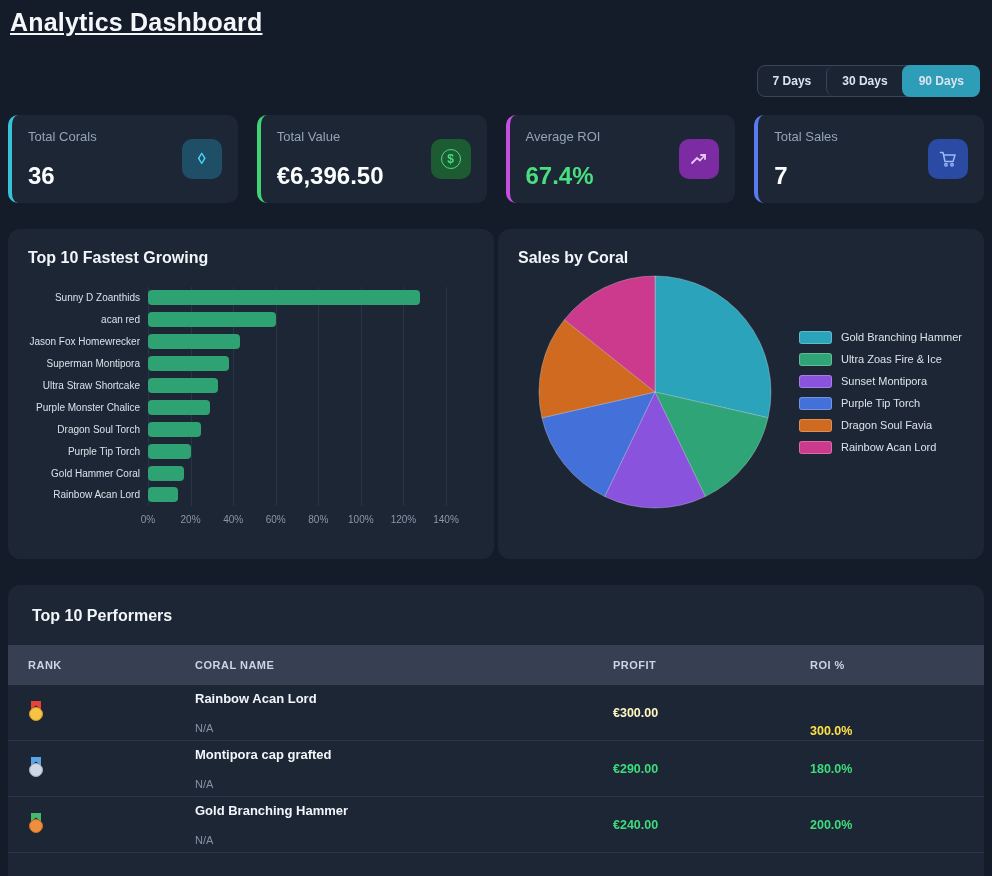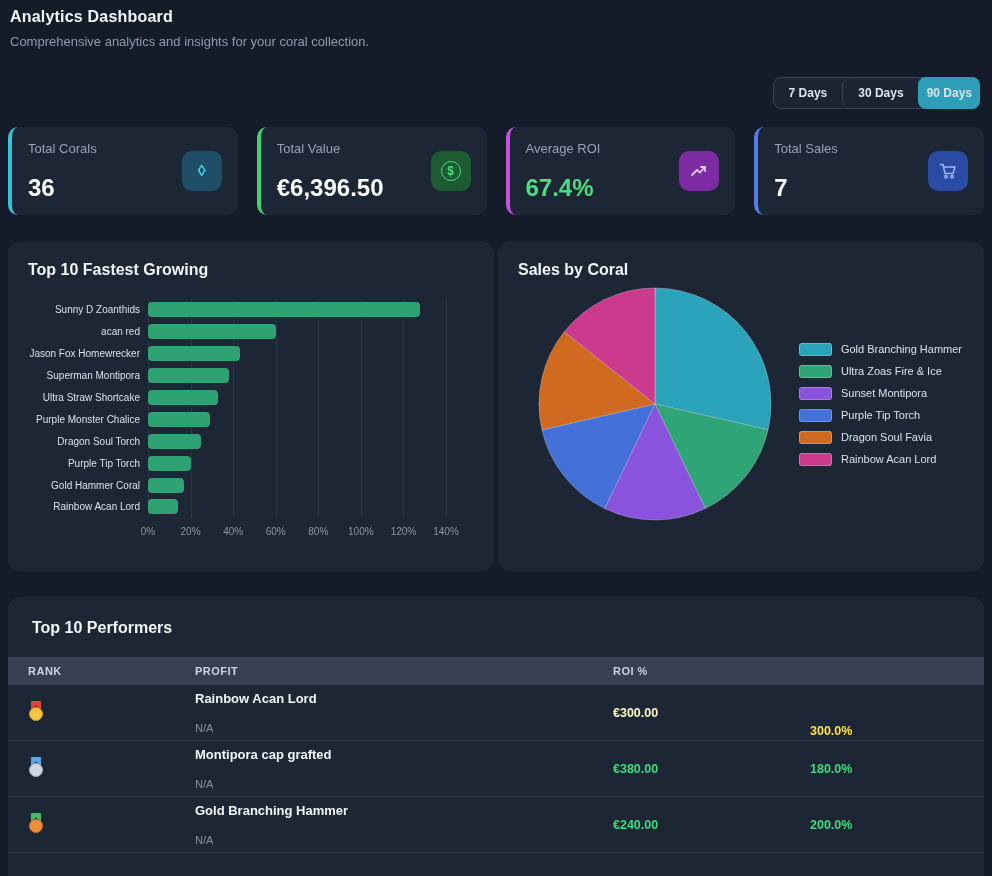--- a/index.html
+++ b/index.html
@@ -6,33 +6,33 @@
   html,body { width:992px; height:876px; overflow:hidden; }
   body {
     background:#141c2a;
     font-family:"Liberation Sans", sans-serif;
     color:#f1f5f9;
   }
   .page { padding:0 8px; }
 
   
   .header { padding:8px 2px 0 2px; }
-  .page-title { font-size:16px; font-weight:bold; color:#f4f7fa; letter-spacing:.2px; }
+  .page-title { font-size:25px; font-weight:bold; color:#f4f7fa; letter-spacing:.2px;text-decoration:underline; }
   .page-subtitle { font-size:13px; color:#8d9cb1; margin-top:8px; }
 
   
   .controls-row { display:flex; justify-content:flex-end; margin:28px 4px 0 0; }
   .segmented { display:flex; background:#1b2433; border:1px solid #3a4557; border-radius:8px; }
   .seg-btn {
     font-family:"Liberation Sans", sans-serif;
     background:transparent; border:none; color:#dbe4ee;
     font-size:12px; font-weight:bold; padding:8px 15px; cursor:pointer; border-radius:8px;
   }
   .seg-btn + .seg-btn { border-left:1px solid #3a4557; }
-  .seg-btn.active { border-left-color:transparent; margin:-1px; padding:9px 8px; }
+  .seg-btn.active { border-left-color:transparent; margin:-1px; padding:9px 16px; }
 
   
   .stats-row { display:grid; grid-template-columns:repeat(4,1fr); gap:19px; margin-top:18px; }
   .stat-card {
     background:#1d2634; border-radius:10px; height:88px;
     border-left:4px solid #3bc0da; padding:14px 16px;
     display:flex; align-items:center; justify-content:space-between;
   }
   .stat-label { font-size:13px; color:#94a3b8; }
   .stat-value { font-size:24px; font-weight:bold; color:#fbfdff; margin-top:18px; }
@@ -66,41 +66,40 @@
   .pie-svg { margin-left:20px; flex:none; }
   .legend { margin-left:auto; margin-right:2px; display:flex; flex-direction:column; gap:9px; }
   .legend-item { display:flex; align-items:center; gap:9px; }
   .legend-swatch { width:33px; height:13px; border-radius:3px; border:1px solid rgba(255,255,255,.25); flex:none; }
   .legend-label { font-size:11px; color:#dbe2ea; white-space:nowrap; }
 
   
   .table-panel { background:#1d2634; border-radius:12px 12px 0 0; margin-top:26px; height:400px; overflow:hidden; }
   .table-title { font-size:16px; font-weight:bold; padding:22px 24px 20px 24px; color:#f2f6fa; }
   .t-grid { display:grid; grid-template-columns:167px 418px 197px 1fr; padding-left:20px; align-items:center; }
-  .t-head { background:#364052; height:28px; }
+  .t-head { background:#364052; height:40px; }
   .t-head .th { font-size:11px; font-weight:bold; letter-spacing:.5px; color:#ccd5e1; }
   .t-row { height:56px; border-bottom:1px solid #2c3648; }
   .cell-name-main { font-size:13px; font-weight:bold; color:#f2f6fa; }
   .cell-name-sub { font-size:11px; color:#8494a7; margin-top:16px; }
   .cell-money { font-size:12.5px; font-weight:bold; color:#3ddc7d; }
 
   
   .medal { position:relative; display:inline-block; width:16px; height:20px; }
   .medal .ribbon { position:absolute; top:0; left:3px; width:10px; height:9px;
     clip-path:polygon(0 0,100% 0,100% 100%,50% 55%,0 100%); }
   .medal .disc { position:absolute; bottom:0; left:1px; width:14px; height:14px; border-radius:50%; }
 </style>
 </head>
 <body>
 
 <div class="page">
 
   <div class="header">
     <div class="page-title">Analytics Dashboard</div>
-    <div class="page-subtitle">Comprehensive analytics and insights for your coral collection.</div>
   </div>
 
   <div class="controls-row">
     <div class="segmented">
       <button class="seg-btn">7 Days</button>
       <button class="seg-btn">30 Days</button>
       <button class="seg-btn active" style="background: rgb(45, 157, 184);">90 Days</button>
     </div>
   </div>
 
@@ -268,40 +267,41 @@
           </div>
       </div>
     </div>
 
   </div>
 
   <div class="table-panel">
     <div class="table-title">Top 10 Performers</div>
     <div class="t-grid t-head">
       <div class="th">RANK</div>
+      <div class="th">CORAL NAME</div>
       <div class="th">PROFIT</div>
       <div class="th">ROI %</div>
     </div>
     <div id="table-body">
         <div class="t-grid t-row">
           <div><span class="medal"><span class="ribbon" style="background: rgb(232, 65, 60);"></span><span class="disc" style="background: rgb(246, 196, 69); border: 1px solid rgb(215, 154, 33);"></span></span></div>
           <div>
             <div class="cell-name-main">Rainbow Acan Lord</div>
             <div class="cell-name-sub">N/A</div>
           </div>
           <div class="cell-money" style="color: #fef9c3;">€300.00</div>
           <div class="cell-money" style="color: #fde047; margin-top: 36px;">300.0%</div>
         </div>
         <div class="t-grid t-row">
           <div><span class="medal"><span class="ribbon" style="background: rgb(90, 167, 232);"></span><span class="disc" style="background: rgb(207, 216, 227); border: 1px solid rgb(159, 176, 195);"></span></span></div>
           <div>
             <div class="cell-name-main">Montipora cap grafted</div>
             <div class="cell-name-sub">N/A</div>
           </div>
-          <div class="cell-money" style="color: rgb(61, 220, 125);">€380.00</div>
+          <div class="cell-money" style="color: rgb(61, 220, 125);">€290.00</div>
           <div class="cell-money" style="color: rgb(61, 220, 125);">180.0%</div>
         </div>
         <div class="t-grid t-row">
           <div><span class="medal"><span class="ribbon" style="background: rgb(70, 185, 104);"></span><span class="disc" style="background: rgb(239, 142, 60); border: 1px solid rgb(201, 111, 34);"></span></span></div>
           <div>
             <div class="cell-name-main">Gold Branching Hammer</div>
             <div class="cell-name-sub">N/A</div>
           </div>
           <div class="cell-money" style="color: rgb(61, 220, 125);">€240.00</div>
           <div class="cell-money" style="color: rgb(61, 220, 125);">200.0%</div>

